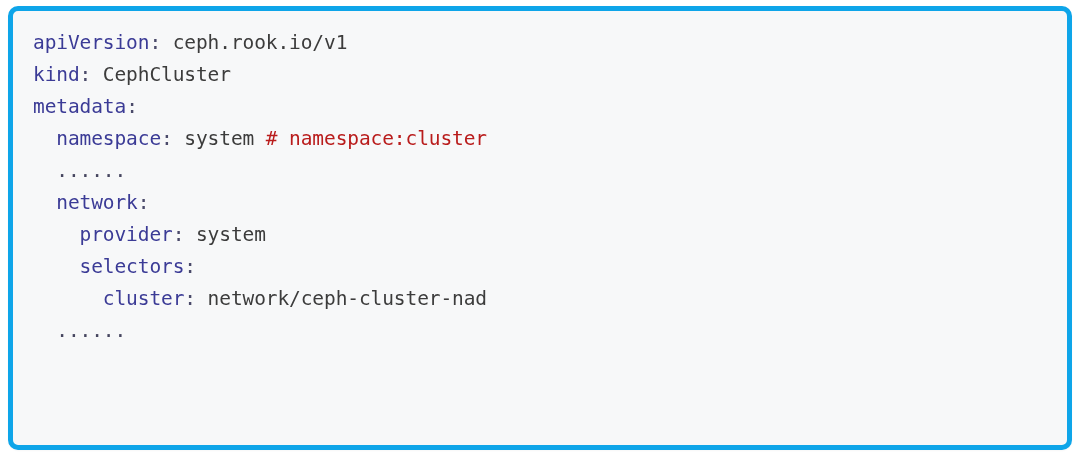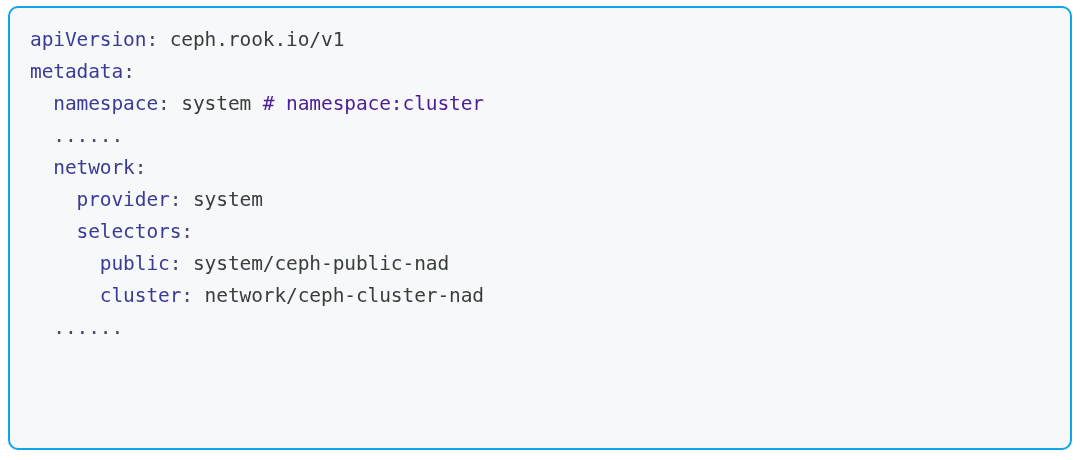--- a/index.html
+++ b/index.html
@@ -15,21 +15,21 @@
   }
 
   .code-block {
     position: absolute;
     left: 8px;
     top: 6px;
     width: 1064px;
     height: 444px;
     box-sizing: border-box;
     background: #f7f8f9;
-    border: 2px solid #0ea5e9;
+    border: 5px solid #0ea5e9;
     border-radius: 10px;
     box-shadow: 0 1px 2px rgba(0,0,0,0.035);
     overflow: hidden;
   }
 
   .code-body {
     padding: 16px 0 0 20px;
   }
 
   .code-line {
@@ -38,34 +38,34 @@
     font-size: 19.5px;
     font-family: "DejaVu Sans Mono", "Liberation Mono", monospace;
     white-space: pre;
     letter-spacing: -0.1px;
   }
 
   
   .tok-key     { color: #3b3b96; }
   .tok-punct   { color: #4a4a6a; }
   .tok-val     { color: #3c3c3c; }
-  .tok-comment { color: #4c1d95; }
+  .tok-comment { color: #b91c1c; }
   .tok-dots    { color: #45455f; }
 
   .indent { display: inline-block; }
 </style>
 </head>
 <body>
 
 <div class="code-block">
   <div class="code-body" id="code-body">
       <div class="code-line"><span class="tok-key">apiVersion</span><span class="tok-punct">:</span><span class="tok-val"> </span><span class="tok-val">ceph.rook.io/v1</span></div>
+      <div class="code-line"><span class="tok-key">kind</span><span class="tok-punct">:</span><span class="tok-val"> </span><span class="tok-val">CephCluster</span></div>
       <div class="code-line"><span class="tok-key">metadata</span><span class="tok-punct">:</span></div>
       <div class="code-line"><span class="indent">  </span><span class="tok-key">namespace</span><span class="tok-punct">:</span><span class="tok-val"> </span><span class="tok-val">system</span><span class="tok-val"> </span><span class="tok-comment"># namespace:cluster</span></div>
       <div class="code-line"><span class="indent">  </span><span class="tok-dots">......</span></div>
       <div class="code-line"><span class="indent">  </span><span class="tok-key">network</span><span class="tok-punct">:</span></div>
       <div class="code-line"><span class="indent">    </span><span class="tok-key">provider</span><span class="tok-punct">:</span><span class="tok-val"> </span><span class="tok-val">system</span></div>
       <div class="code-line"><span class="indent">    </span><span class="tok-key">selectors</span><span class="tok-punct">:</span></div>
-      <div class="code-line"><span class="indent">      </span><span class="tok-key">public</span><span class="tok-punct">:</span><span class="tok-val"> </span><span class="tok-val">system/ceph-public-nad</span></div>
       <div class="code-line"><span class="indent">      </span><span class="tok-key">cluster</span><span class="tok-punct">:</span><span class="tok-val"> </span><span class="tok-val">network/ceph-cluster-nad</span></div>
       <div class="code-line"><span class="indent">  </span><span class="tok-dots">......</span></div>
     </div>
 </div>
 
 </body></html>

